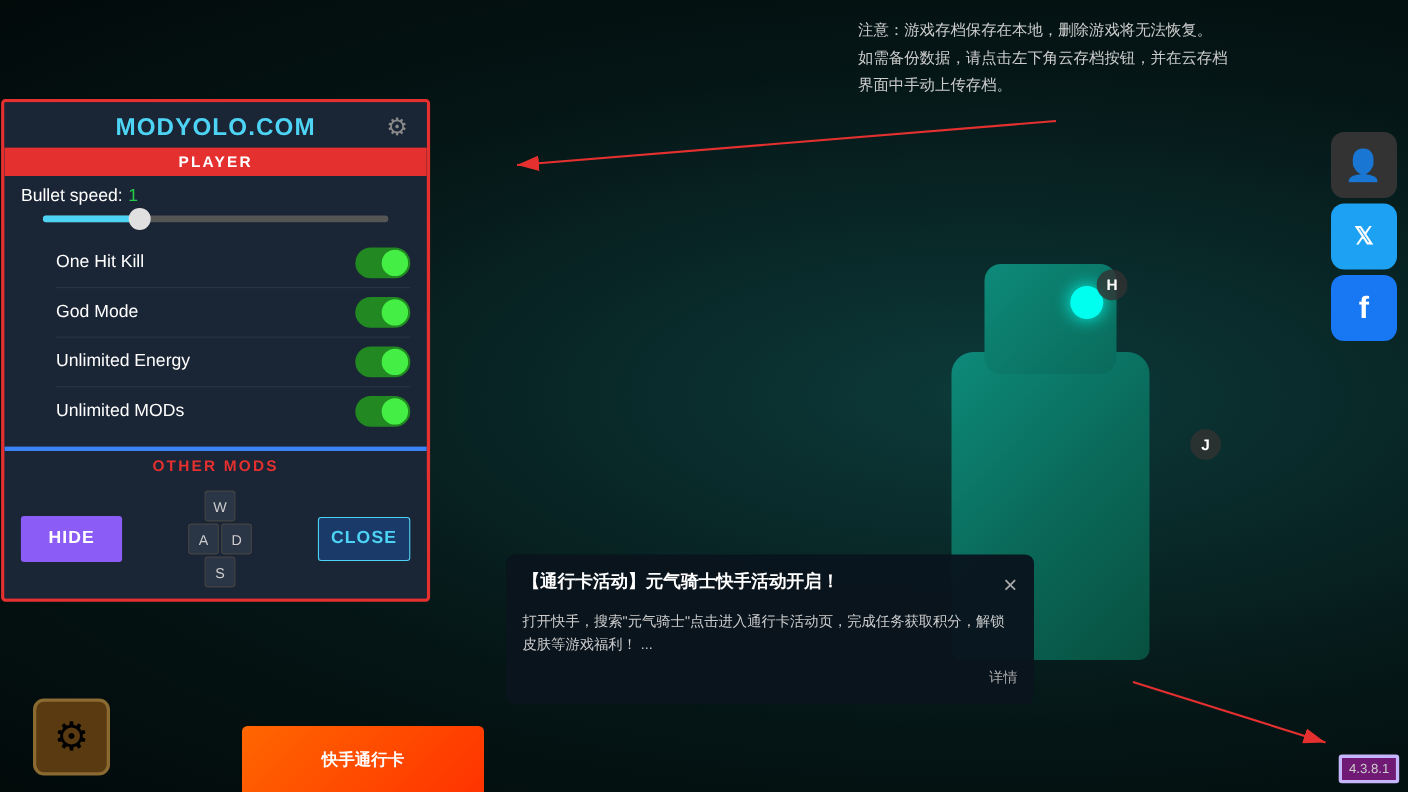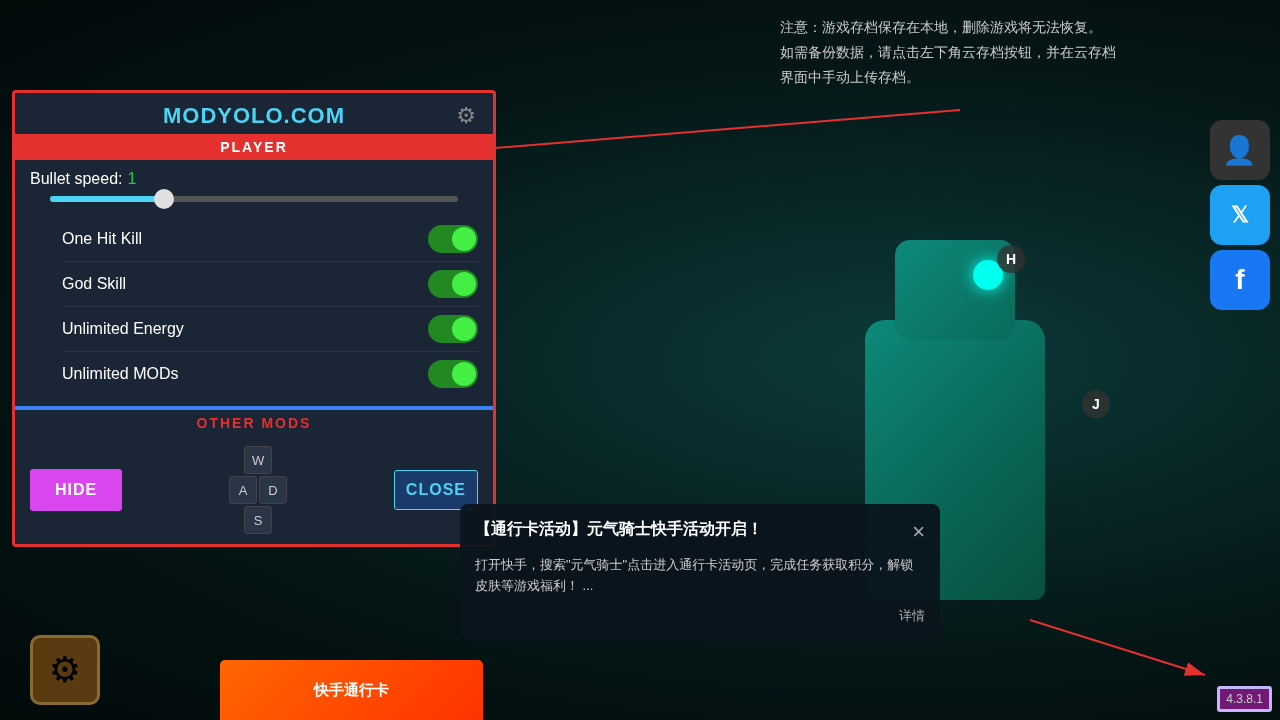--- a/index.html
+++ b/index.html
@@ -47,22 +47,22 @@
       right: 60px;
       width: 200px;
       height: 80px;
       pointer-events: none;
     }
 
     
     .mod-panel {
       position: absolute;
       top: 90px;
-      left: 12px;
-      width: 484px;
+      left: 1px;
+      width: 390px;
       background: #1a2535;
       border: 3px solid #e53030;
       border-radius: 4px;
       overflow: hidden;
     }
 
     .panel-header {
       background: #1a2535;
       text-align: center;
       padding: 10px 0 5px;
@@ -203,21 +203,21 @@
     
     .panel-buttons {
       display: flex;
       justify-content: space-between;
       align-items: center;
       padding: 10px 15px;
       background: #1a2535;
     }
 
     .btn-hide {
-      background: #d946ef;
+      background: #8b5cf6;
       color: white;
       border: none;
       padding: 12px 25px;
       font-size: 16px;
       font-weight: bold;
       border-radius: 3px;
       cursor: pointer;
       letter-spacing: 1px;
     }
 
@@ -359,21 +359,21 @@
       justify-content: center;
       font-size: 36px;
       cursor: pointer;
     }
 
     
     .ks-banner {
       position: absolute;
       bottom: 0;
       left: 220px;
-      width: 263px;
+      width: 220px;
       height: 60px;
       background: linear-gradient(135deg, #ff6600, #ff3300);
       display: flex;
       align-items: center;
       justify-content: center;
       color: white;
       font-size: 15px;
       font-weight: bold;
       border-radius: 5px 5px 0 0;
     }
@@ -481,21 +481,21 @@
     </div>
 
     <div class="toggle-row">
       <span>One Hit Kill</span>
       <div class="toggle on">
         <div class="toggle-knob"></div>
       </div>
     </div>
 
     <div class="toggle-row">
-      <span>God Skill</span>
+      <span>God Mode</span>
       <div class="toggle on">
         <div class="toggle-knob"></div>
       </div>
     </div>
 
     <div class="toggle-row">
       <span>Unlimited Energy</span>
       <div class="toggle on">
         <div class="toggle-knob"></div>
       </div>

